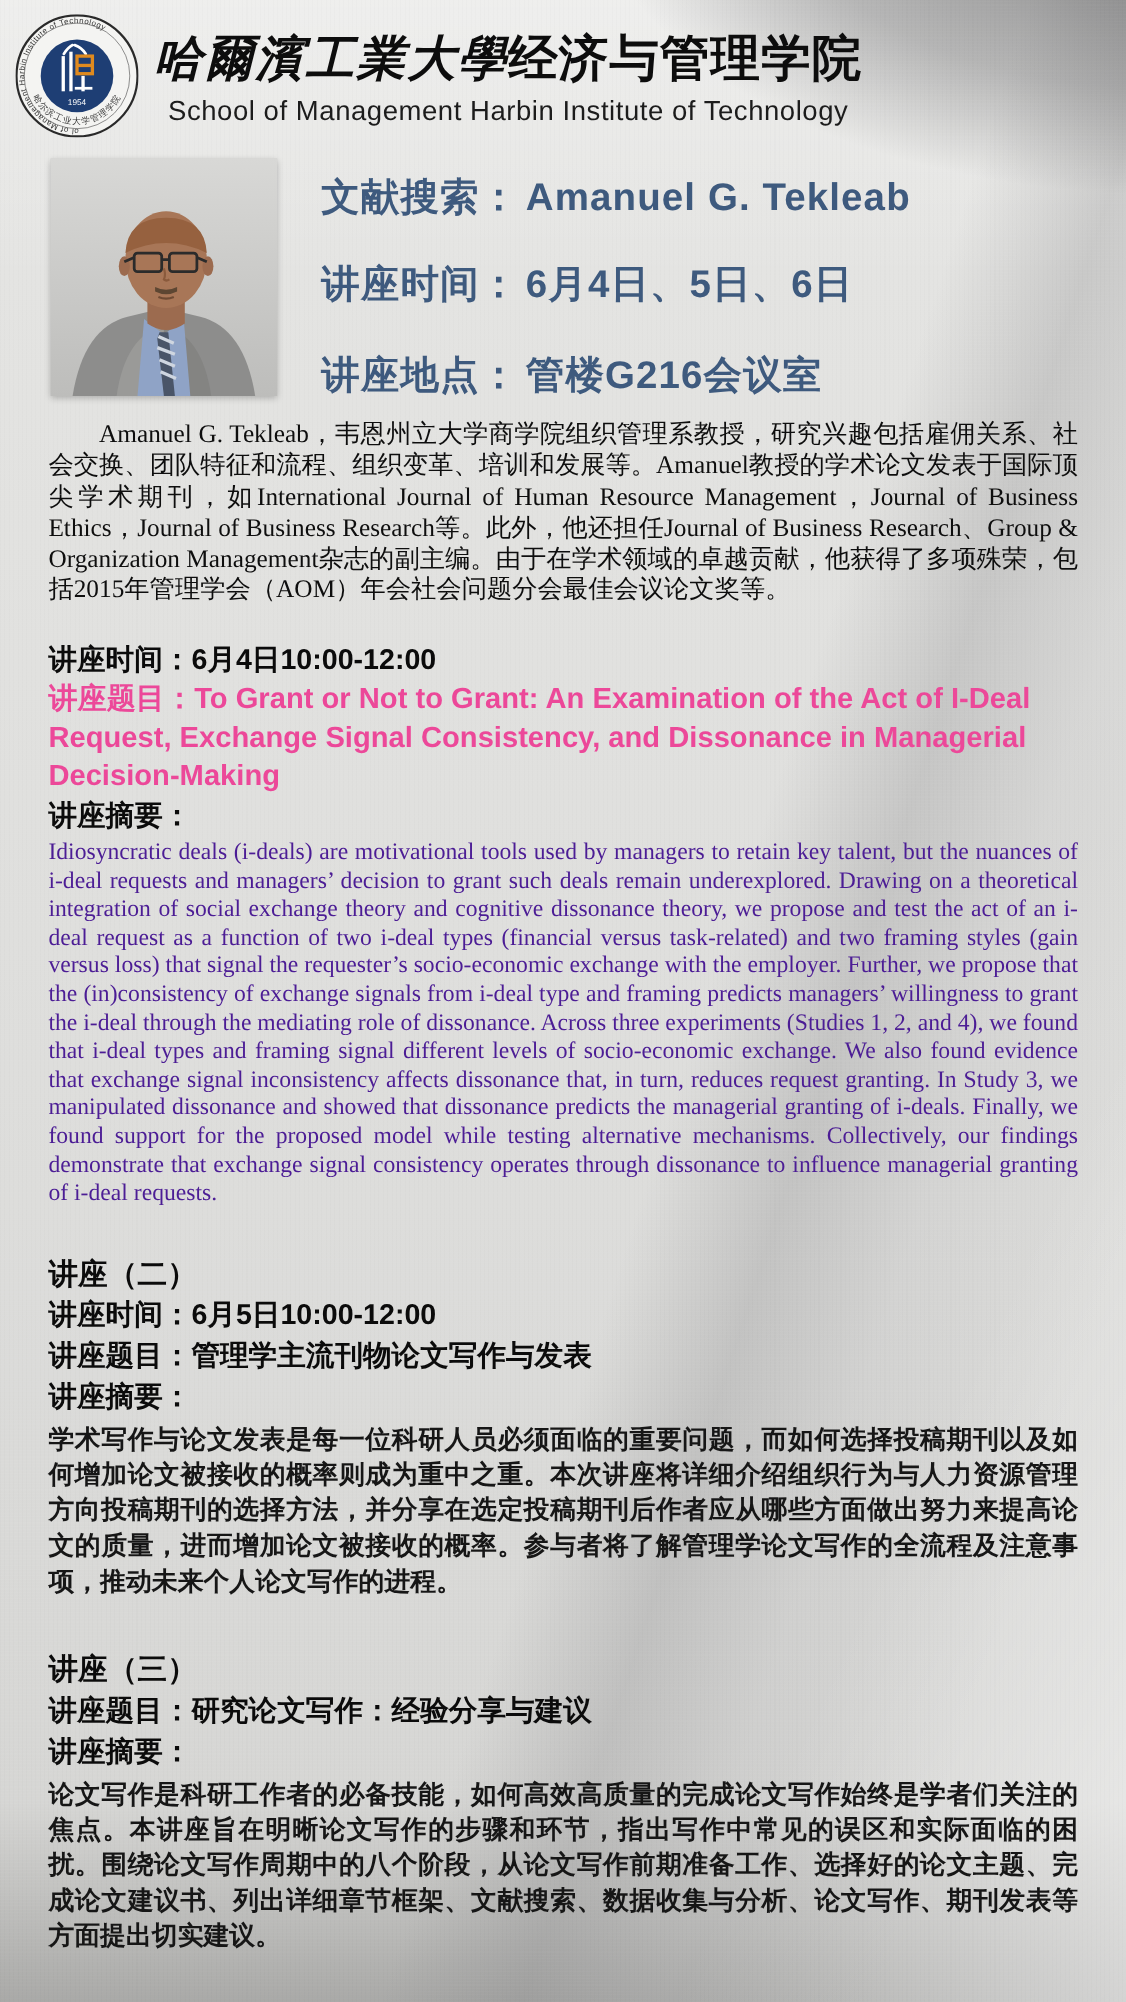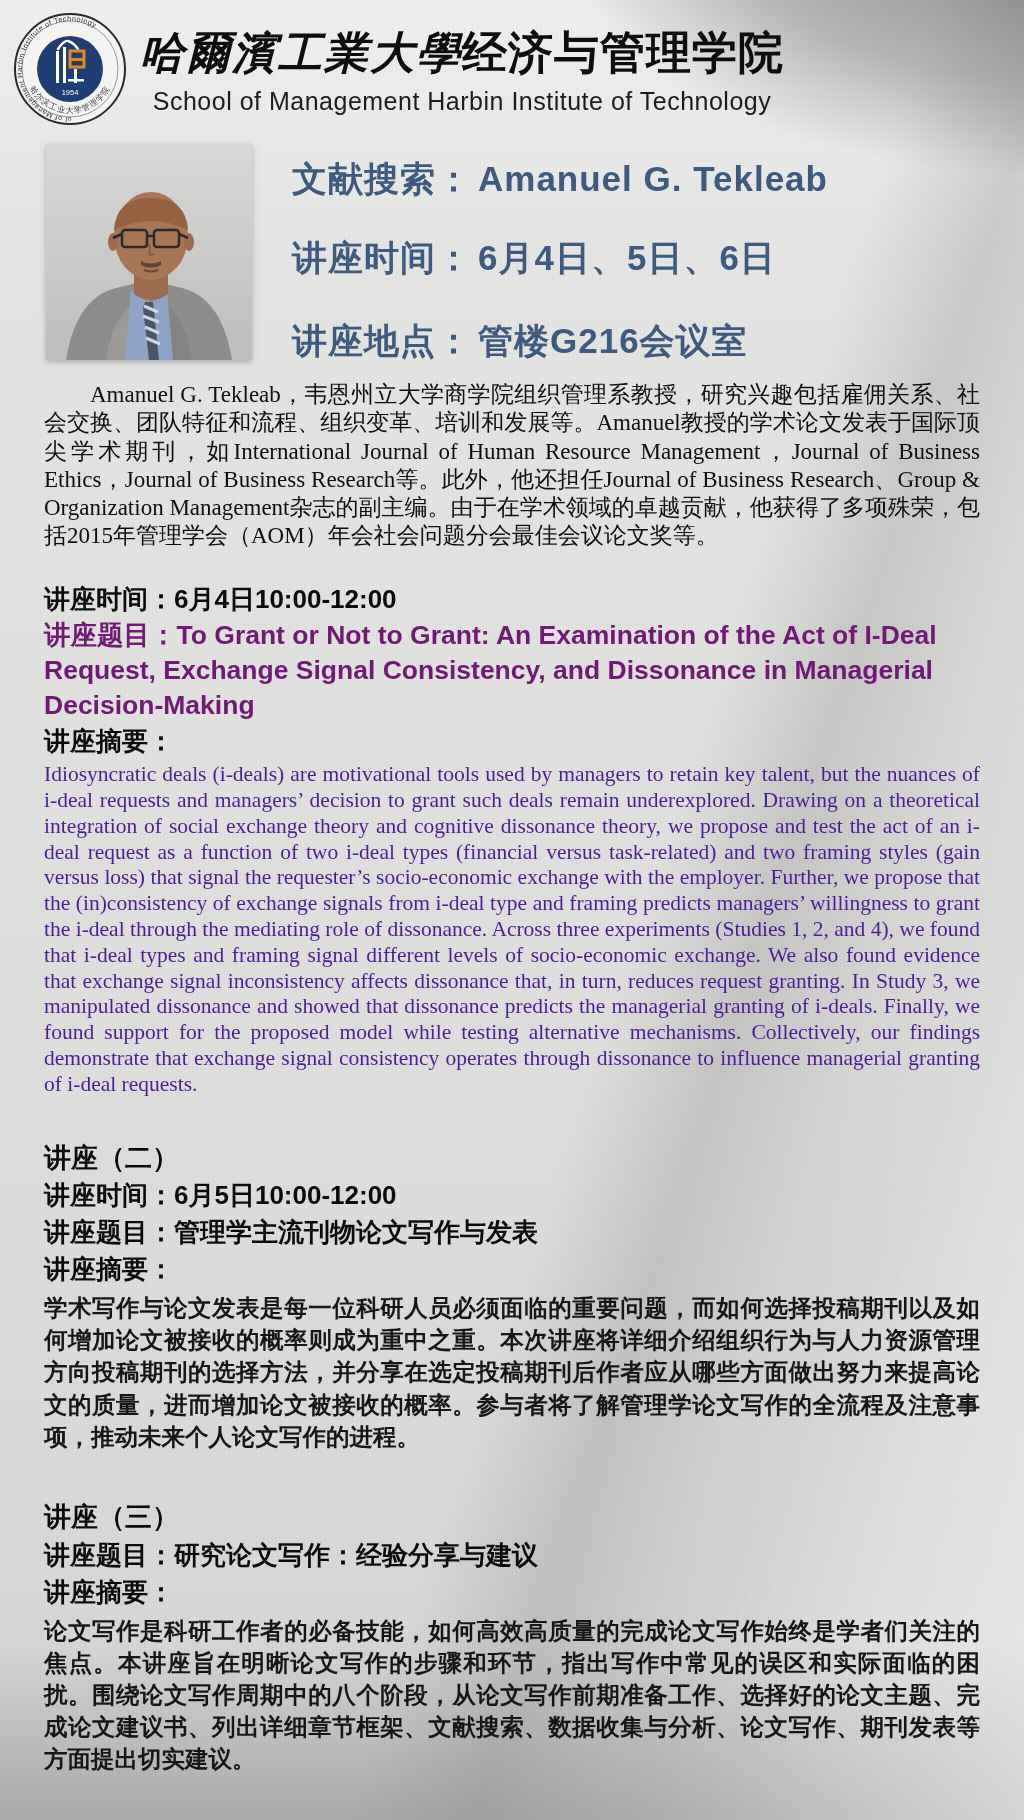--- a/index.html
+++ b/index.html
@@ -56,21 +56,21 @@
   .bio {
     margin-top:16px; font-family:"Liberation Serif", serif;
     font-size:23px; line-height:1.23; text-align:justify; text-indent:2em;
     color:#0e0e0e;
   }
 
   
   .lecture { margin-top:30px; }
   .lec-heading { font-weight:bold; font-size:27px; line-height:1.4; color:#0b0b0b; }
   .lec-line { font-weight:bold; font-size:26px; line-height:1.42; color:#0b0b0b; }
-  .lec-title-en { font-weight:bold; font-size:26.5px; line-height:1.33; color:#701a75; }
+  .lec-title-en { font-weight:bold; font-size:26.5px; line-height:1.33; color:#ec4899; }
   .lec-abstract-en {
     font-family:"Liberation Serif", serif; font-size:21.5px; line-height:1.2;
     text-align:justify; color:#4c1d95; margin-top:2px;
   }
   .lec-abstract-zh {
     font-size:23.5px; line-height:1.37; text-align:justify; color:#161616; margin-top:4px;
     font-weight:700;
   }
   .inline-label { font-weight:bold; }
 </style>

